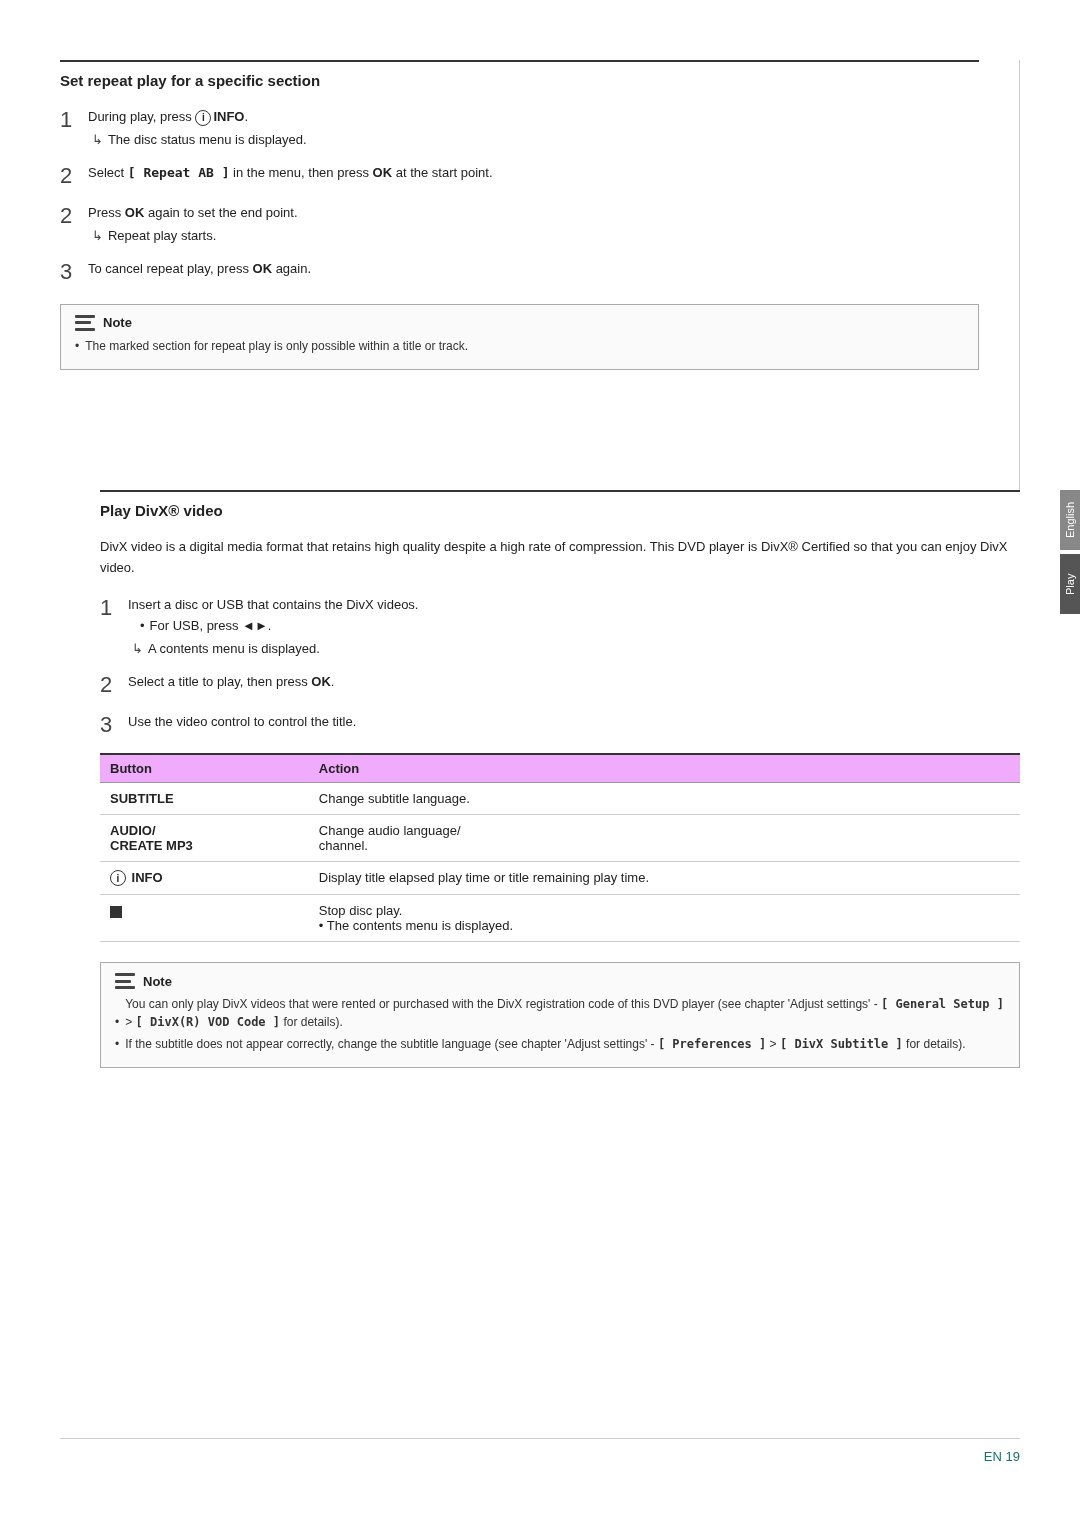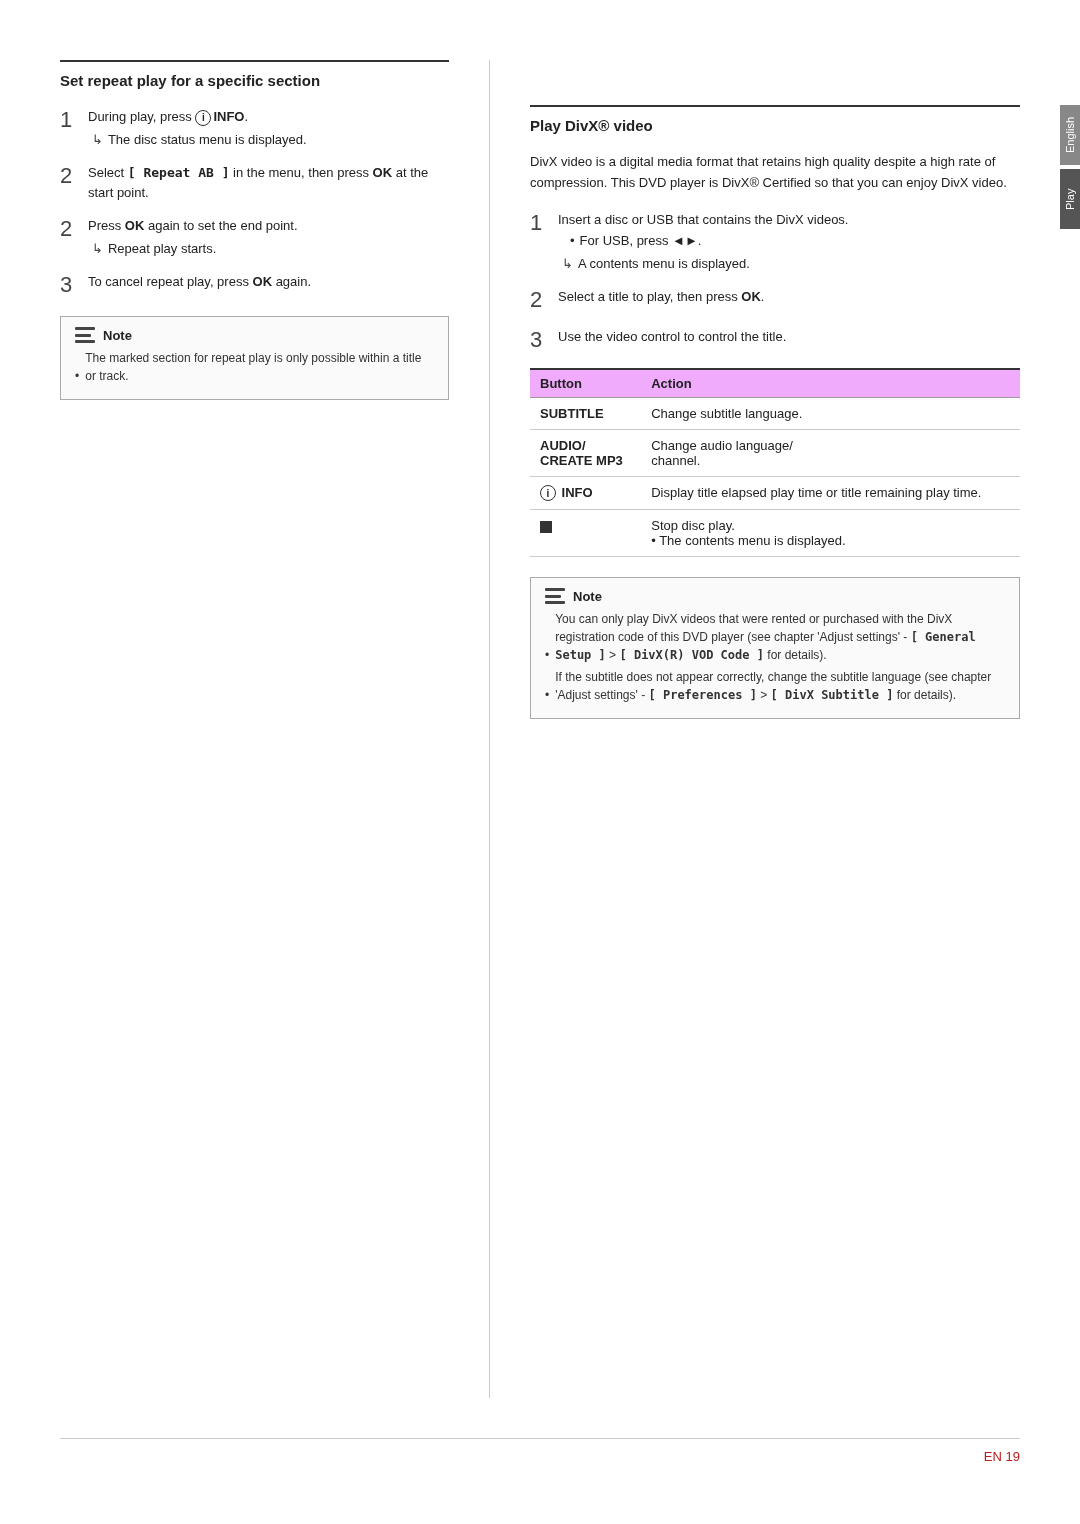--- a/index.html
+++ b/index.html
@@ -16,38 +16,37 @@
     .page-container {
       width: 1080px;
       min-height: 1524px;
       padding: 60px 60px 60px 60px;
       display: flex;
       flex-direction: column;
     }
 
     .content-area {
       display: flex;
-      flex-direction: row;
+      flex-direction: column;
       gap: 0;
       flex: 1;
     }
 
     
     .left-col {
       flex: 0 0 430px;
       padding-right: 40px;
       border-right: 1px solid #ccc;
     }
 
     
     .right-col {
       flex: 1;
       padding-left: 40px;
       position: relative;
-      margin-top: 45px;
     }
 
     
     .side-tabs {
       position: absolute;
       right: -60px;
       top: 0;
       display: flex;
       flex-direction: column;
       gap: 4px;
@@ -229,21 +228,21 @@
 
     
     .page-footer {
       display: flex;
       justify-content: flex-end;
       align-items: center;
       margin-top: 40px;
       padding-top: 10px;
       border-top: 1px solid #ccc;
       font-size: 12px;
-      color: #b91c1c;
+      color: #0f766e;
     }
 
     .page-number {
       font-size: 13px;
     }
 
     .sub-bullet {
       display: flex;
       align-items: flex-start;
       padding-left: 12px;

